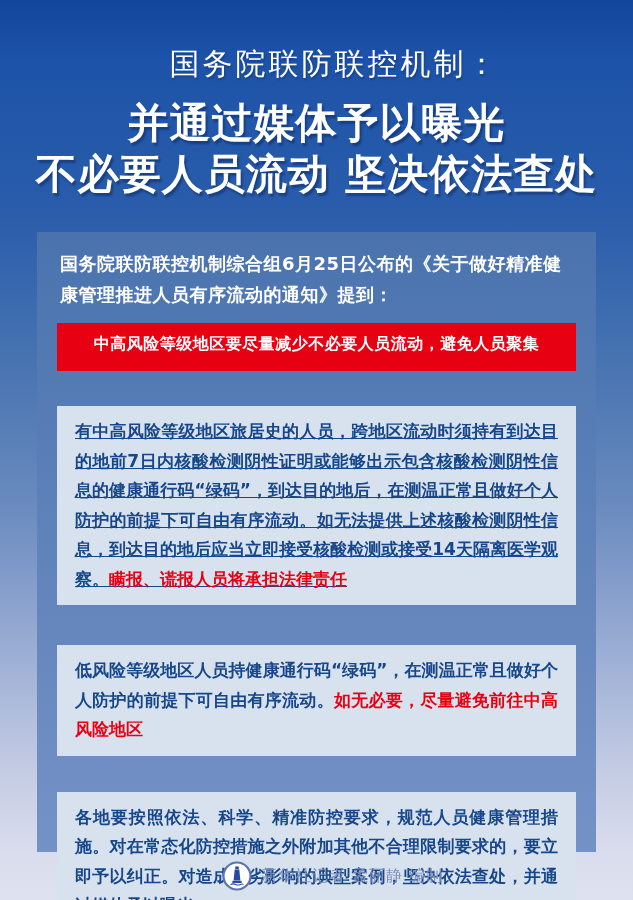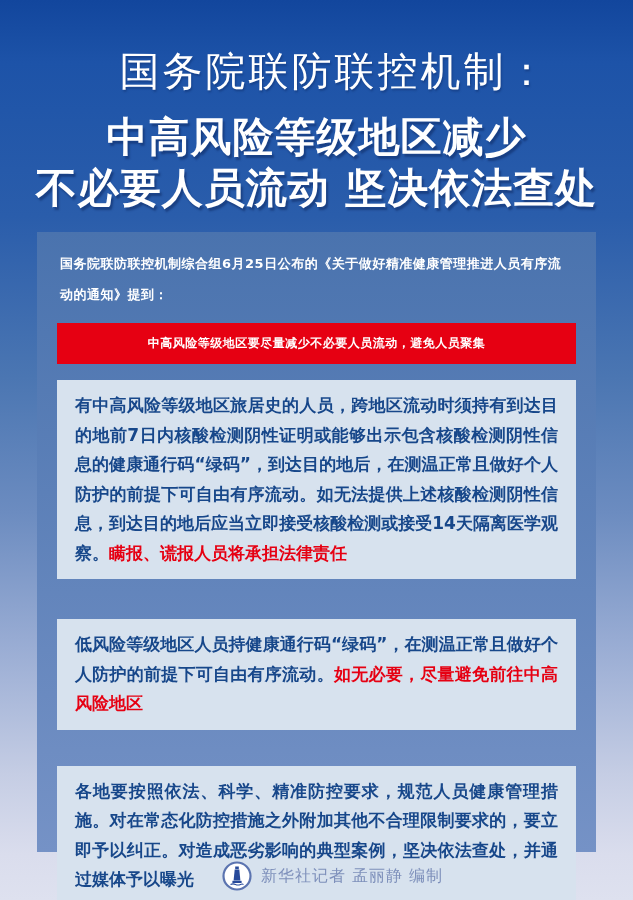--- a/index.html
+++ b/index.html
@@ -6,65 +6,65 @@
   body{
     width:633px;height:900px;position:relative;overflow:hidden;
     font-family:"DejaVu Sans","Liberation Sans",sans-serif;
     background:linear-gradient(180deg,
       #12469d 0%, #1d53a8 7%, #2a5dab 24%,
       #4b76b2 42%, #6c8cc0 57%, #9aadd4 72%,
       #c5cde4 86%, #dadded 95%, #dee1ef 100%);
   }
   .header{padding-top:44px;text-align:center;color:#ffffff;}
   .kicker{
-    font-size:40px;font-weight:500;letter-spacing:3px;
+    font-size:30px;font-weight:500;letter-spacing:3px;
     text-shadow:1px 2px 2px rgba(8,32,84,.35);
     padding-left:36px;
   }
   .big-title{
     margin-top:13px;font-size:41px;font-weight:900;line-height:51px;
     letter-spacing:1px;text-shadow:2px 3px 2px rgba(8,32,84,.45);
   }
   .panel{
     position:absolute;left:37px;top:232px;width:559px;height:620px;
     box-sizing:border-box;padding:16px 20px 18px;
     background:linear-gradient(180deg,#4a73ae,#7592c6);
   }
   .intro{
-    color:#ffffff;font-weight:700;font-size:13px;line-height:31px;
+    color:#ffffff;font-weight:700;font-size:18px;line-height:31px;
     letter-spacing:.5px;padding:0 3px;
   }
   .banner{
     margin-top:13px;background:#e60012;color:#ffffff;
-    font-weight:700;font-size:12px;height:41px;line-height:41px;
+    font-weight:700;font-size:16px;height:48px;line-height:41px;
     text-align:center;letter-spacing:.5px;white-space:nowrap;
   }
   .card{
     background:#d7e2ee;color:#17478a;font-weight:700;
     font-size:17px;line-height:29.5px;padding:11px 18px;
     text-align:justify;letter-spacing:0;
   }
-  .card-1{margin-top:16px;}
+  .card-1{margin-top:35px;text-decoration:underline;}
   .card-2{margin-top:40px;}
   .card-3{margin-top:36px;}
   .hl{color:#e60012;}
   .footer{
     position:absolute;left:16px;bottom:0;width:633px;height:48px;
     display:flex;align-items:center;justify-content:center;gap:9px;
     color:#7e90bb;font-size:16px;font-weight:500;letter-spacing:1px;
   }
   .logo{width:30px;height:30px;flex:0 0 auto;}
 </style>
 </head>
 <body>
 
 <div class="header">
   <div class="kicker">国务院联防联控机制：</div>
   <div class="big-title">
-    <div>中高风险等级地区减少</div>
+    <div>并通过媒体予以曝光</div>
     <div>不必要人员流动 坚决依法查处</div>
   </div>
 </div>
 
 <div class="panel">
   <div class="intro">国务院联防联控机制综合组6月25日公布的《关于做好精准健康管理推进人员有序流动的通知》提到：</div>
 
   <div class="banner">中高风险等级地区要尽量减少不必要人员流动，避免人员聚集</div>
 
   <div class="card card-1">

